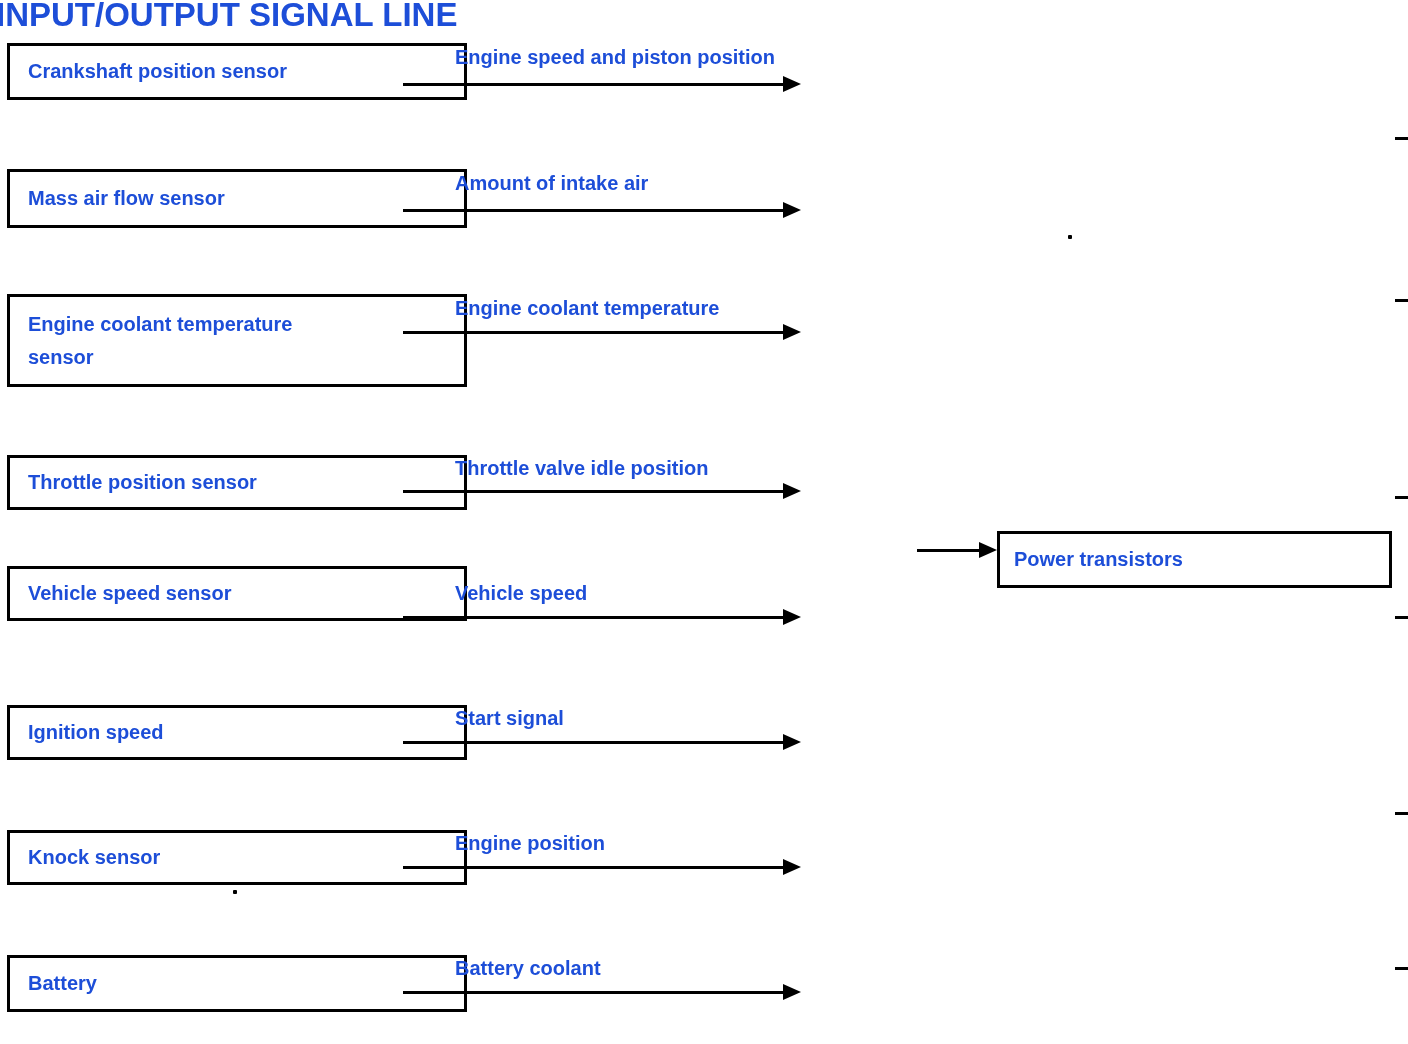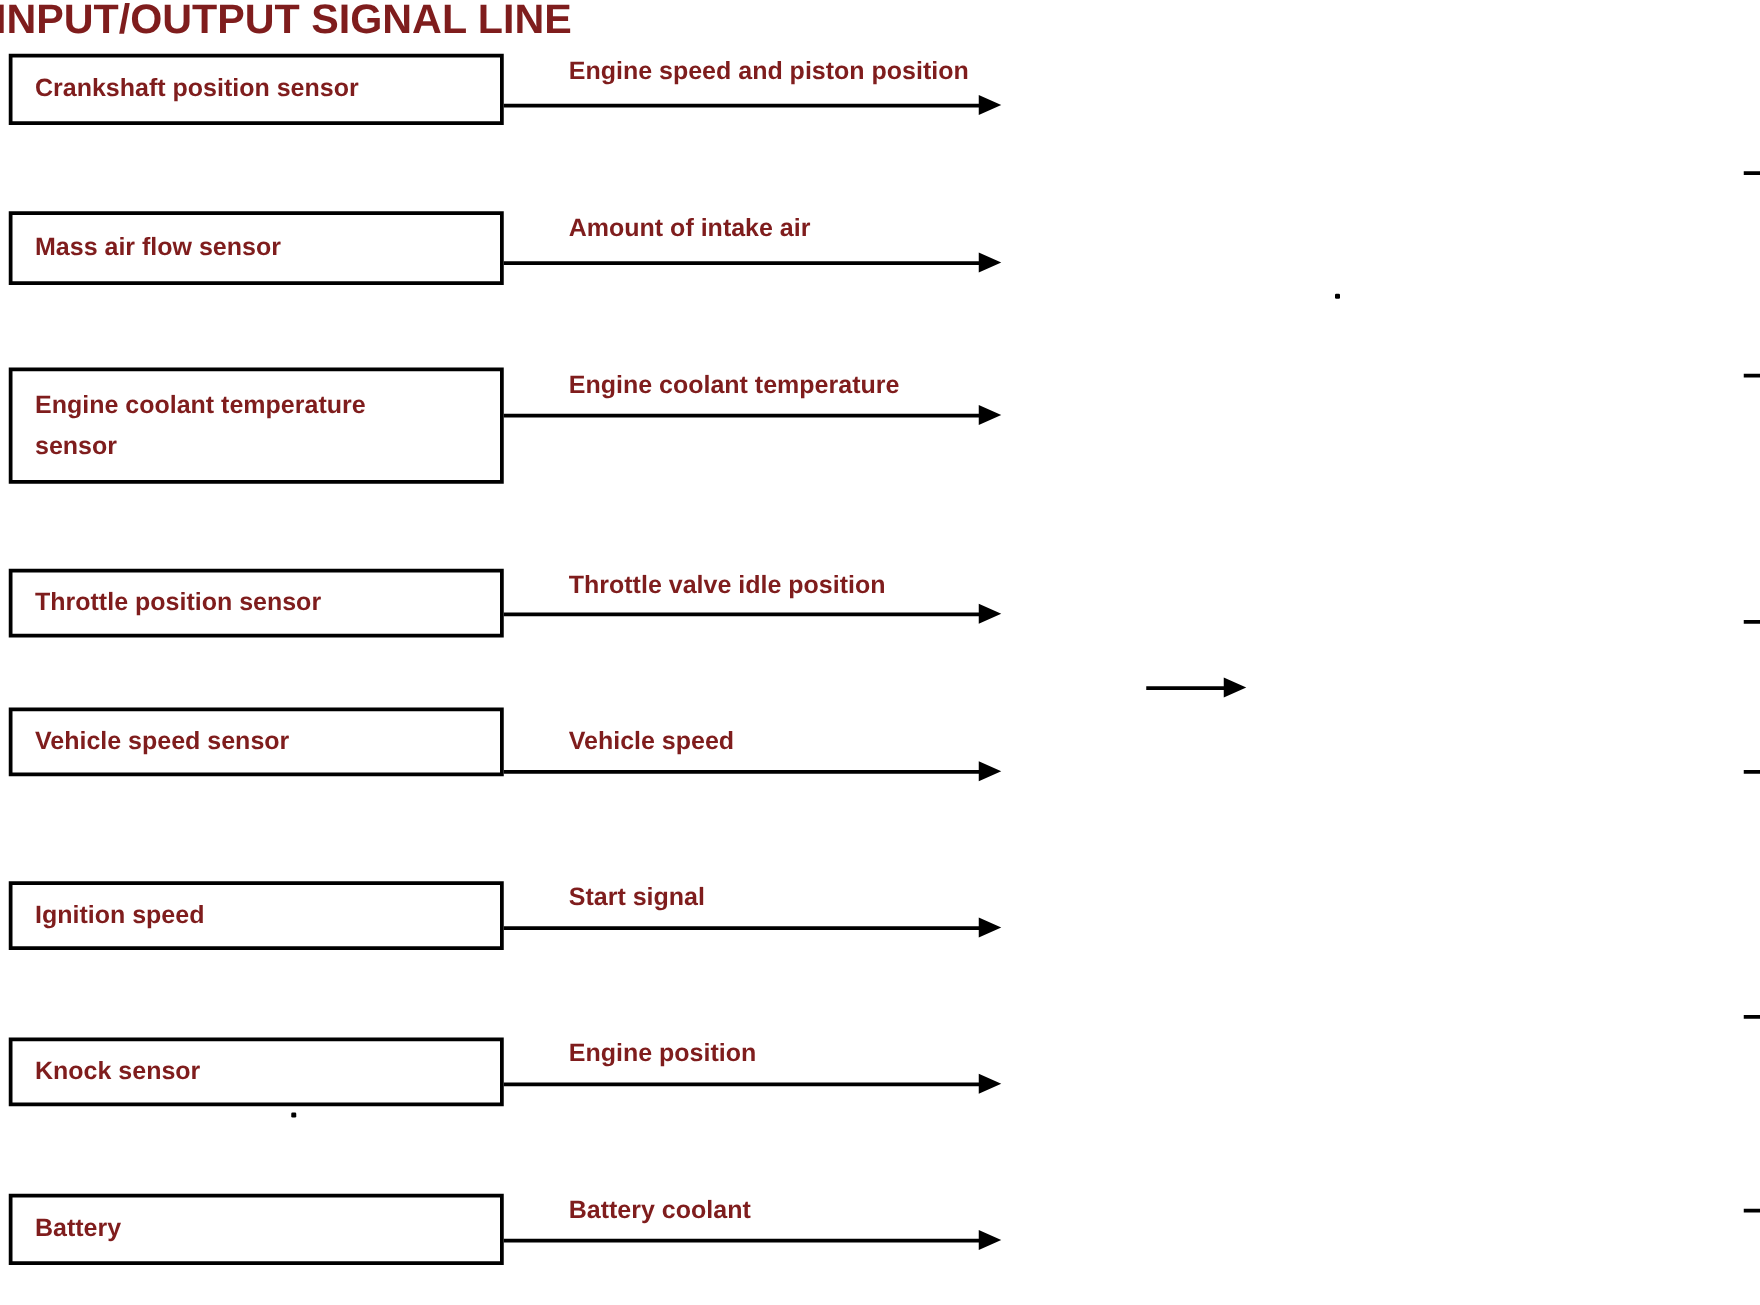--- a/index.html
+++ b/index.html
@@ -1,34 +1,34 @@
 <!DOCTYPE html>
 <html><head>
 <meta charset="utf-8">
 <style>
   html,body{margin:0;padding:0;background:#fff;}
   #page{
     position:relative;
     width:1408px;height:1044px;
     background:#fff;
     font-family:"Liberation Sans", sans-serif;
-    color:#7f1d1d;
+    color:#1d4ed8;
     overflow:hidden;
   }
   .title{
     position:absolute;
     left:-4px;top:-4px;
     font-size:33px;
     font-weight:700;
     letter-spacing:0px;
     white-space:nowrap;
   }
   .sensor-box{
     position:absolute;
-    left:7px;width:396px;
+    left:7px;width:460px;
     border:3px solid #000;
     box-sizing:border-box;
     background:#fff;
     display:flex;
     align-items:center;
   }
   .sensor-box .box-text{
     padding-left:18px;
     font-size:20px;
     font-weight:700;
@@ -190,20 +190,23 @@
     </div>
     <div class="signal-label" style="top:957px">Battery coolant</div>
     <div class="arrow-line" style="top:991px"></div>
     <div class="arrow-head" style="top:984px"></div>
   </div>
 
 
   <div class="out-arrow-line"></div>
   <div class="out-arrow-head"></div>
 
+  <div class="output-box">
+    <span class="box-text">Power transistors</span>
+  </div>
 
   <div class="margin-tick" style="top:137px"></div>
   <div class="margin-tick" style="top:299px"></div>
   <div class="margin-tick" style="top:496px"></div>
   <div class="margin-tick" style="top:616px"></div>
   <div class="margin-tick" style="top:812px"></div>
   <div class="margin-tick" style="top:967px"></div>
 
   <div class="scan-dot" style="left:1068px;top:235px"></div>
   <div class="scan-dot" style="left:233px;top:890px"></div>

